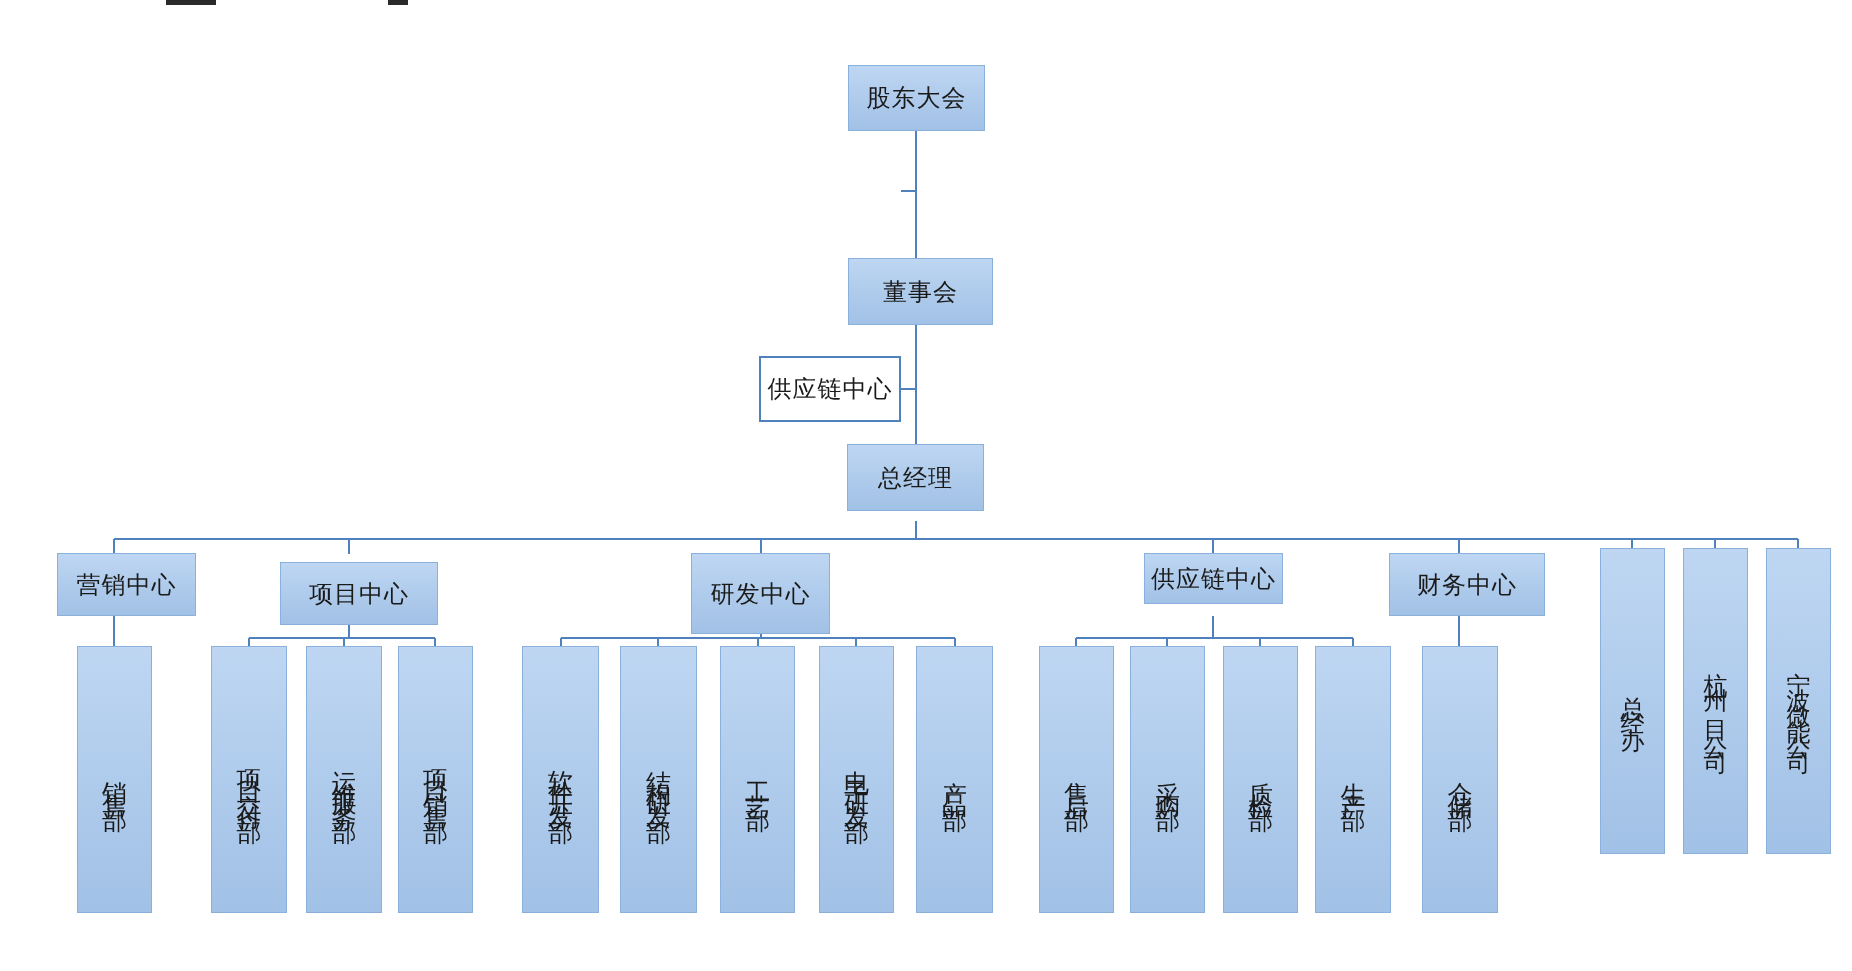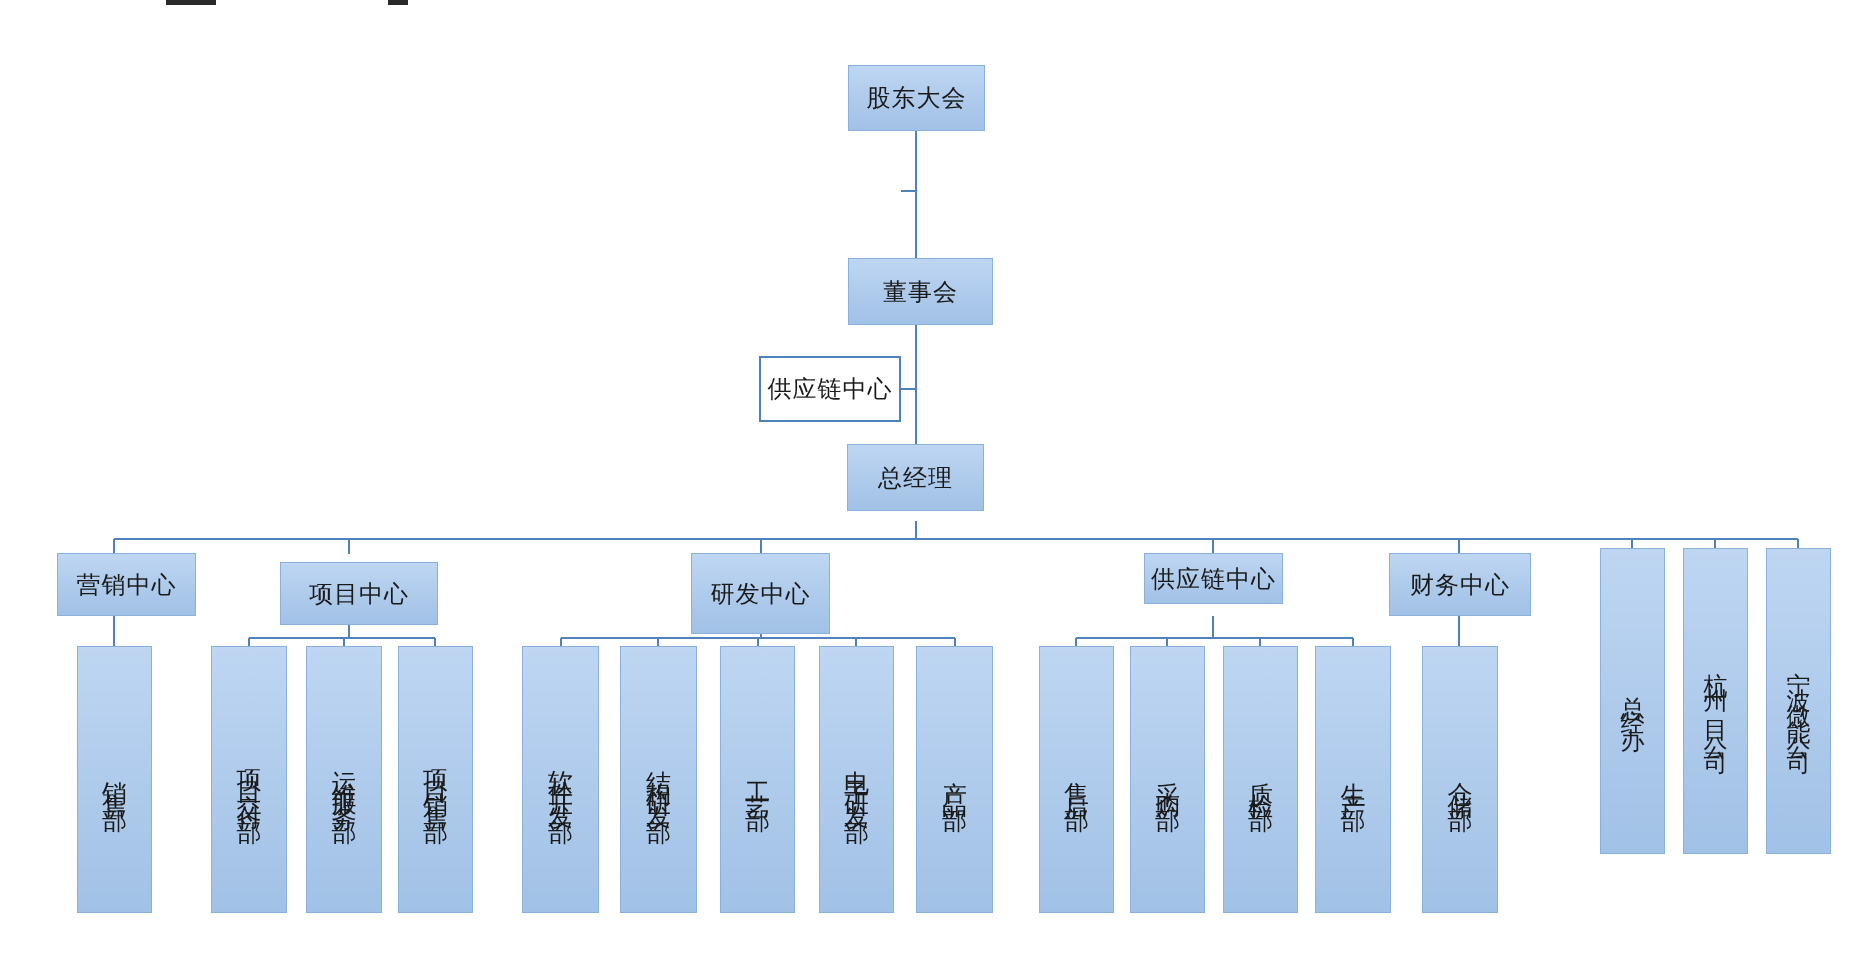--- a/index.html
+++ b/index.html
@@ -125,21 +125,21 @@
   </div>
   <div class="node h center" style="left:280px;top:562px;width:158px;height:63px">
     <span>项目中心</span>
   </div>
   <div class="node h center" style="left:691px;top:553px;width:139px;height:81px">
     <span>研发中心</span>
   </div>
   <div class="node h center" style="left:1144px;top:553px;width:139px;height:51px">
     <span>供应链中心</span>
   </div>
-  <div class="node h center" style="left:1389px;top:553px;width:142px;height:63px">
+  <div class="node h center" style="left:1389px;top:553px;width:156px;height:63px">
     <span>财务中心</span>
   </div>
 
   <div class="node v dept" style="left:77px;top:646px;width:75px;height:267px">
     <span>销售部</span>
   </div>
 
   <div class="node v dept" style="left:211px;top:646px;width:76px;height:267px">
     <span>项目交付部</span>
   </div>

